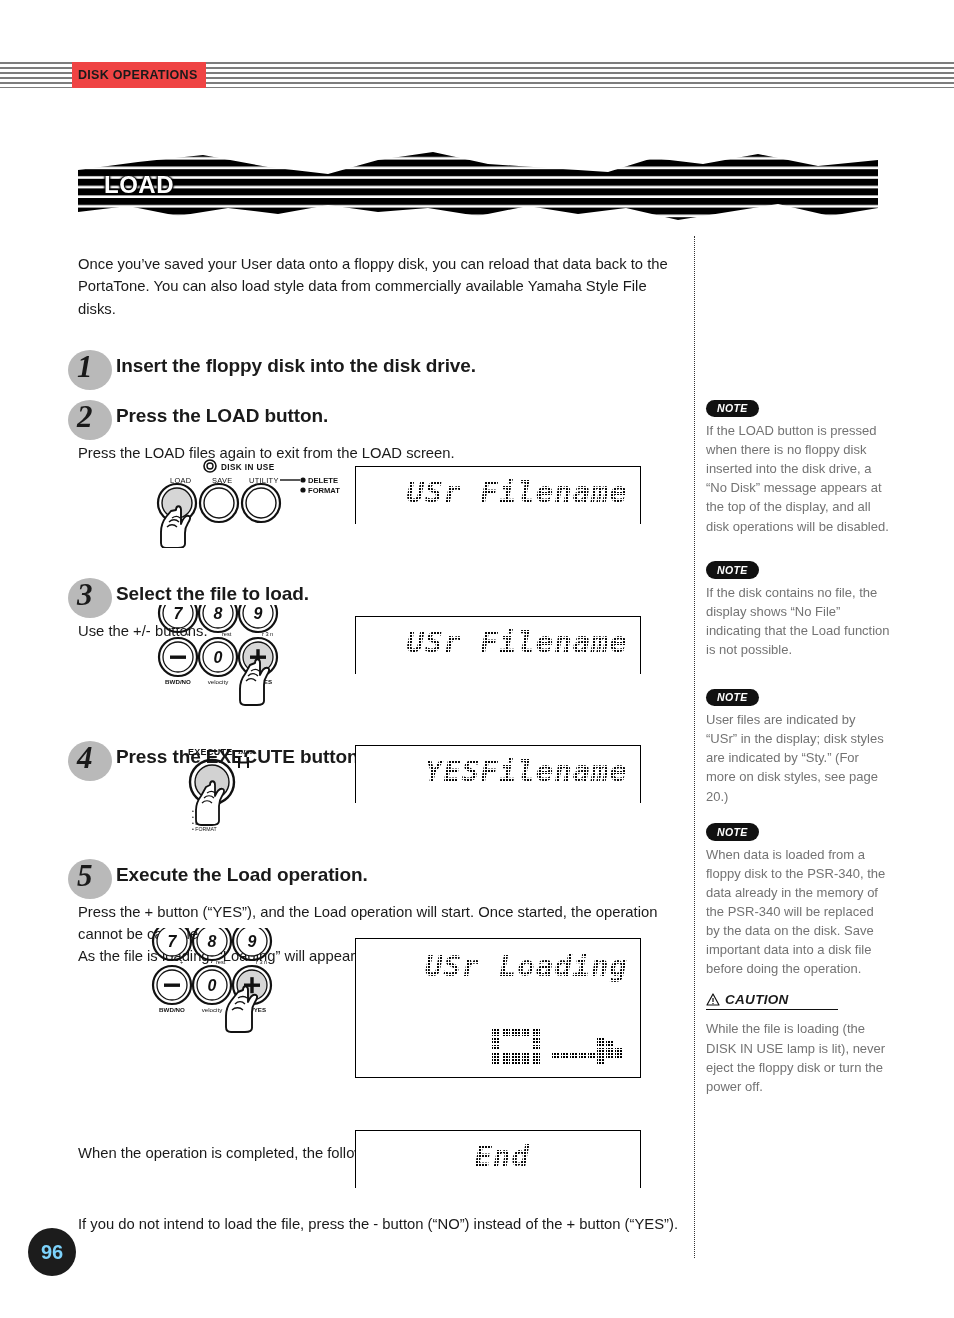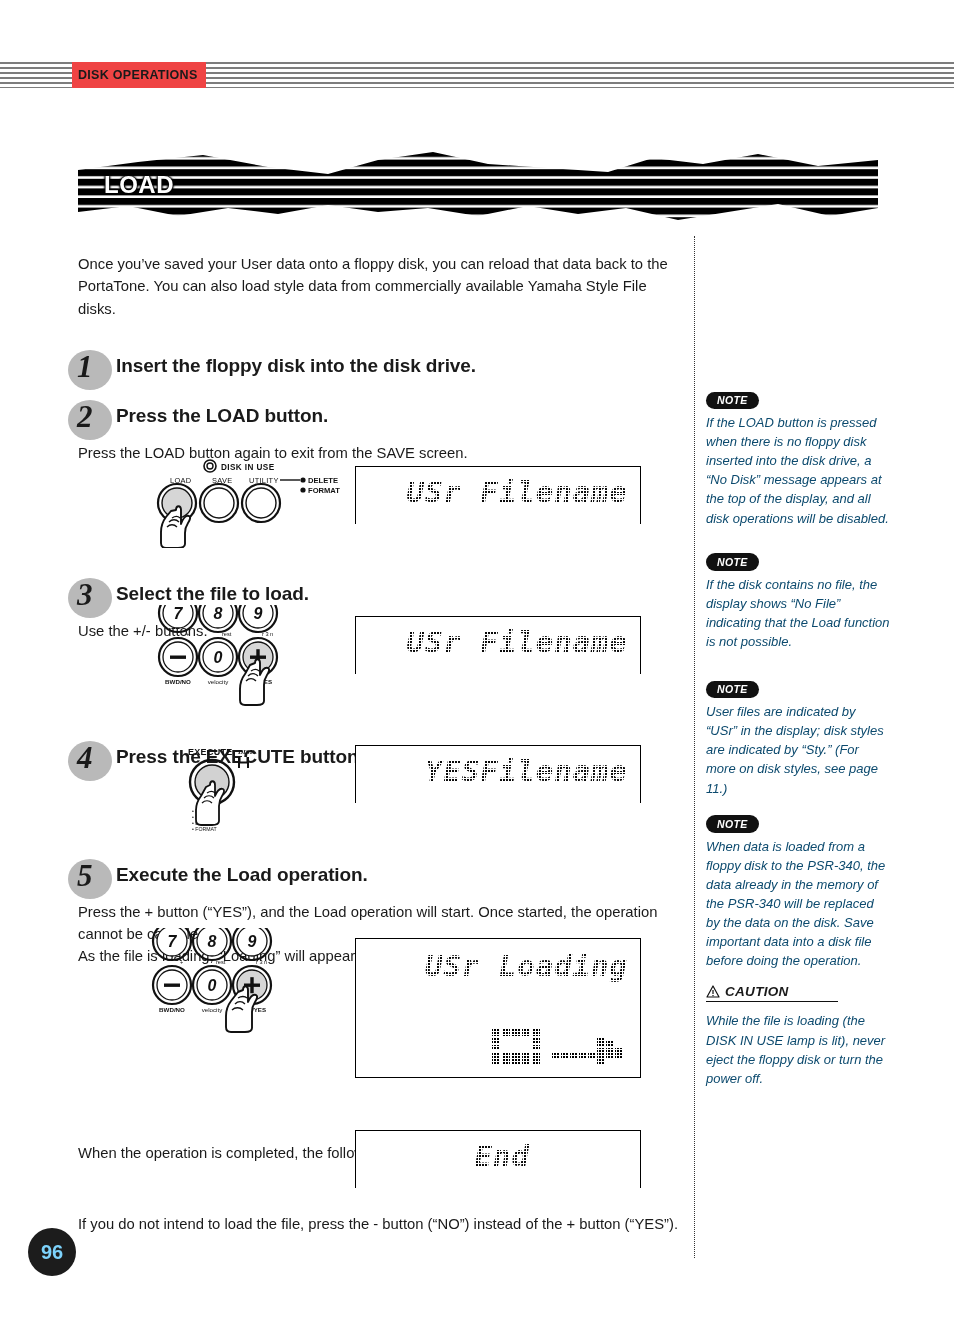--- a/index.html
+++ b/index.html
@@ -156,42 +156,41 @@
 
   
   .divider {
     position: absolute;
     left: 694px; top: 236px;
     width: 0; height: 1022px;
     border-left: 1.6px dotted #333;
   }
   .sidebar {
     position: absolute;
-    left: 706px; top: 390px;
+    left: 706px; top: 398px;
     width: 184px;
   }
   .note-block { margin-bottom: 14px; }
   .note-badge {
     display: inline-block;
     background: #111;
     color: #fff;
     font-size: 10.5px;
     font-weight: bold;
     font-style: italic;
     letter-spacing: 0.4px;
     padding: 2.5px 11px 3px;
     border-radius: 9px;
     margin-bottom: 4px;
     font-family: "Liberation Sans", sans-serif;
   }
   .note-text {
     font-size: 13px;
-    font-style: italic;
     line-height: 1.47;
-    color: #0c4a6e;
+    color: #737373;
     font-family: "Liberation Sans", sans-serif;
   }
   .caution-head {
     display: flex;
     align-items: center;
     gap: 5px;
     border-bottom: 1.3px solid #111;
     padding-bottom: 2px;
     margin-bottom: 9px;
     width: 132px;
@@ -262,21 +261,21 @@
       <div class="step-title">Insert the floppy disk into the disk drive.</div>
     </div>
   </div>
 
   <div class="step" style="margin-top:12px;">
     <div class="step-head">
       <div class="step-num-blob"></div>
       <div class="step-num">2</div>
       <div class="step-title">Press the LOAD button.</div>
     </div>
-    <div class="body-text step-sub">Press the LOAD button again to exit from the SAVE screen.</div>
+    <div class="body-text step-sub">Press the LOAD files again to exit from the LOAD screen.</div>
   </div>
 
   <div class="step" style="margin-top:116px;">
     <div class="step-head">
       <div class="step-num-blob"></div>
       <div class="step-num">3</div>
       <div class="step-title">Select the file to load.</div>
     </div>
     <div class="body-text step-sub">Use the +/- buttons.</div>
   </div>
@@ -520,21 +519,21 @@
     <div class="note-text">If the LOAD button is pressed when there is no floppy disk inserted  into the disk drive, a “No Disk” message appears at the top of the display, and all disk operations will be disabled.</div>
   </div>
 
   <div class="note-block" style="margin-top:24px;">
     <div class="note-badge">NOTE</div>
     <div class="note-text">If the disk contains no file, the display shows “No File” indicating that the Load function is not possible.</div>
   </div>
 
   <div class="note-block" style="margin-top:28px;">
     <div class="note-badge">NOTE</div>
-    <div class="note-text">User files are indicated by “USr” in the display; disk styles are indicated by “Sty.”  (For more on disk styles, see page 11.)</div>
+    <div class="note-text">User files are indicated by “USr” in the display; disk styles are indicated by “Sty.”  (For more on disk styles, see page 20.)</div>
   </div>
 
   <div class="note-block" style="margin-top:16px;">
     <div class="note-badge">NOTE</div>
     <div class="note-text">When data is loaded from a floppy disk to the PSR-340, the data already in the memory of the PSR-340 will be replaced by the data on the disk. Save important data into a disk file before doing the operation.</div>
   </div>
 
   <div class="note-block" style="margin-top:10px;">
     <div class="caution-head">
       <svg width="14" height="13" viewBox="0 0 14 13">

